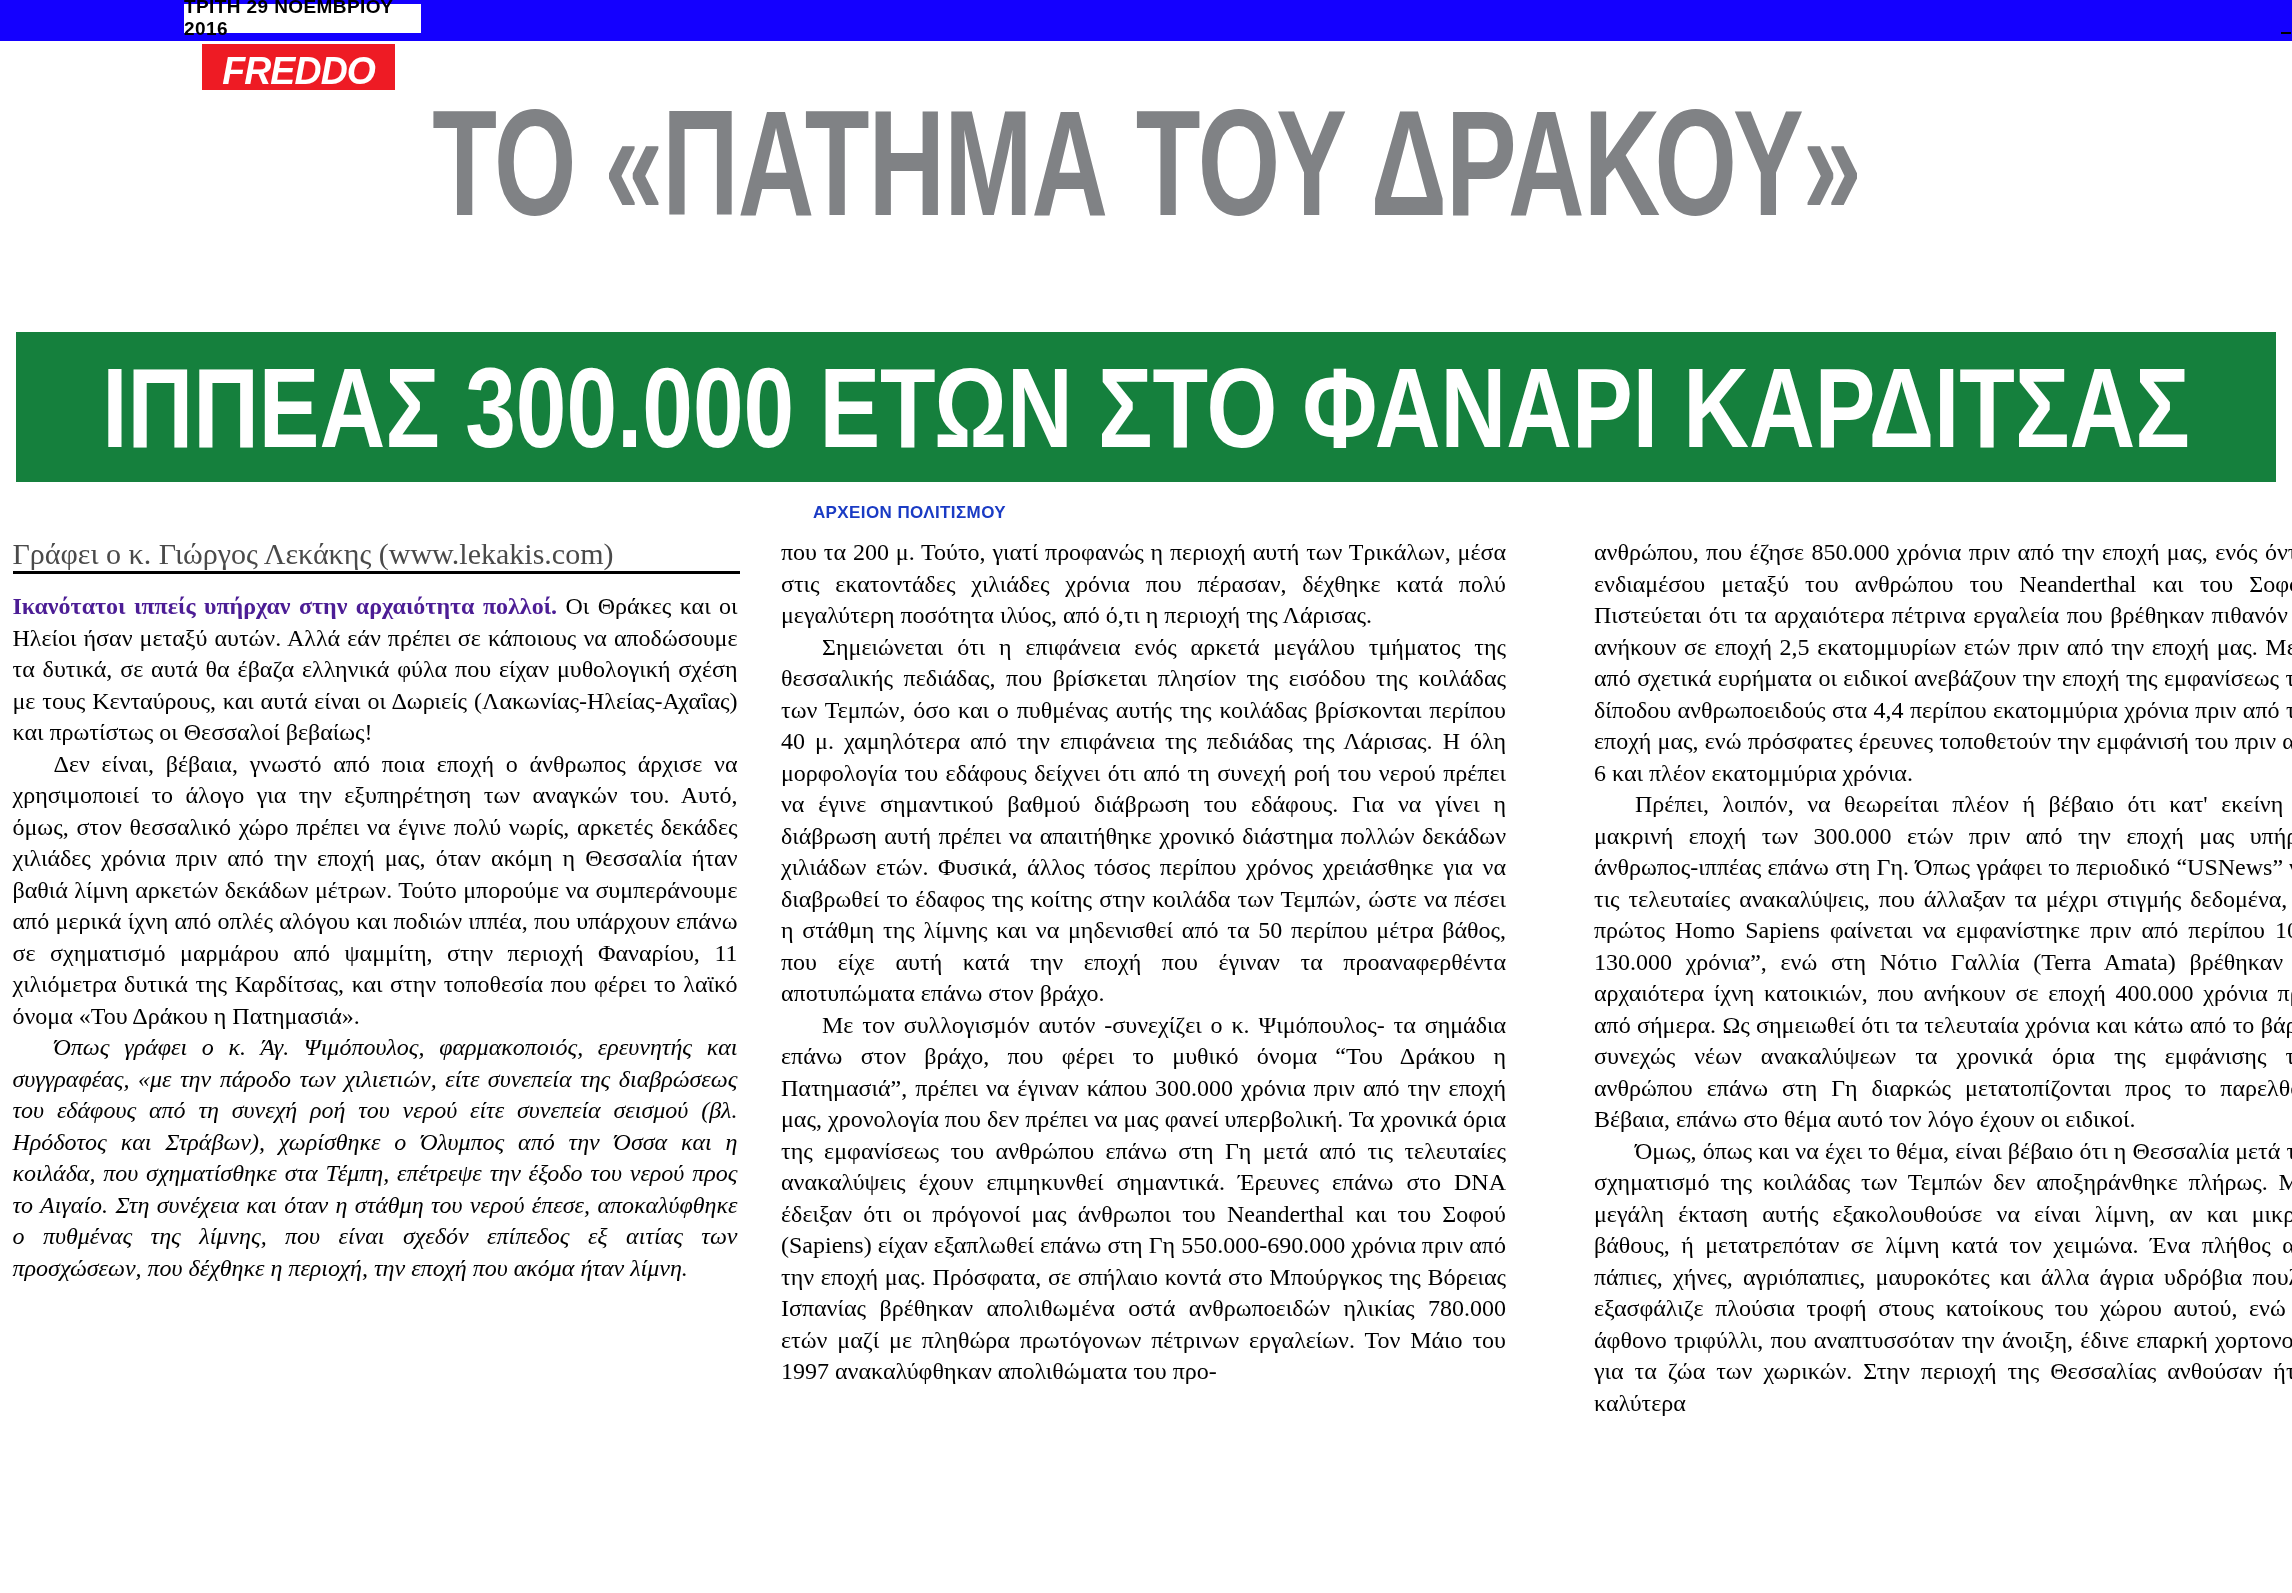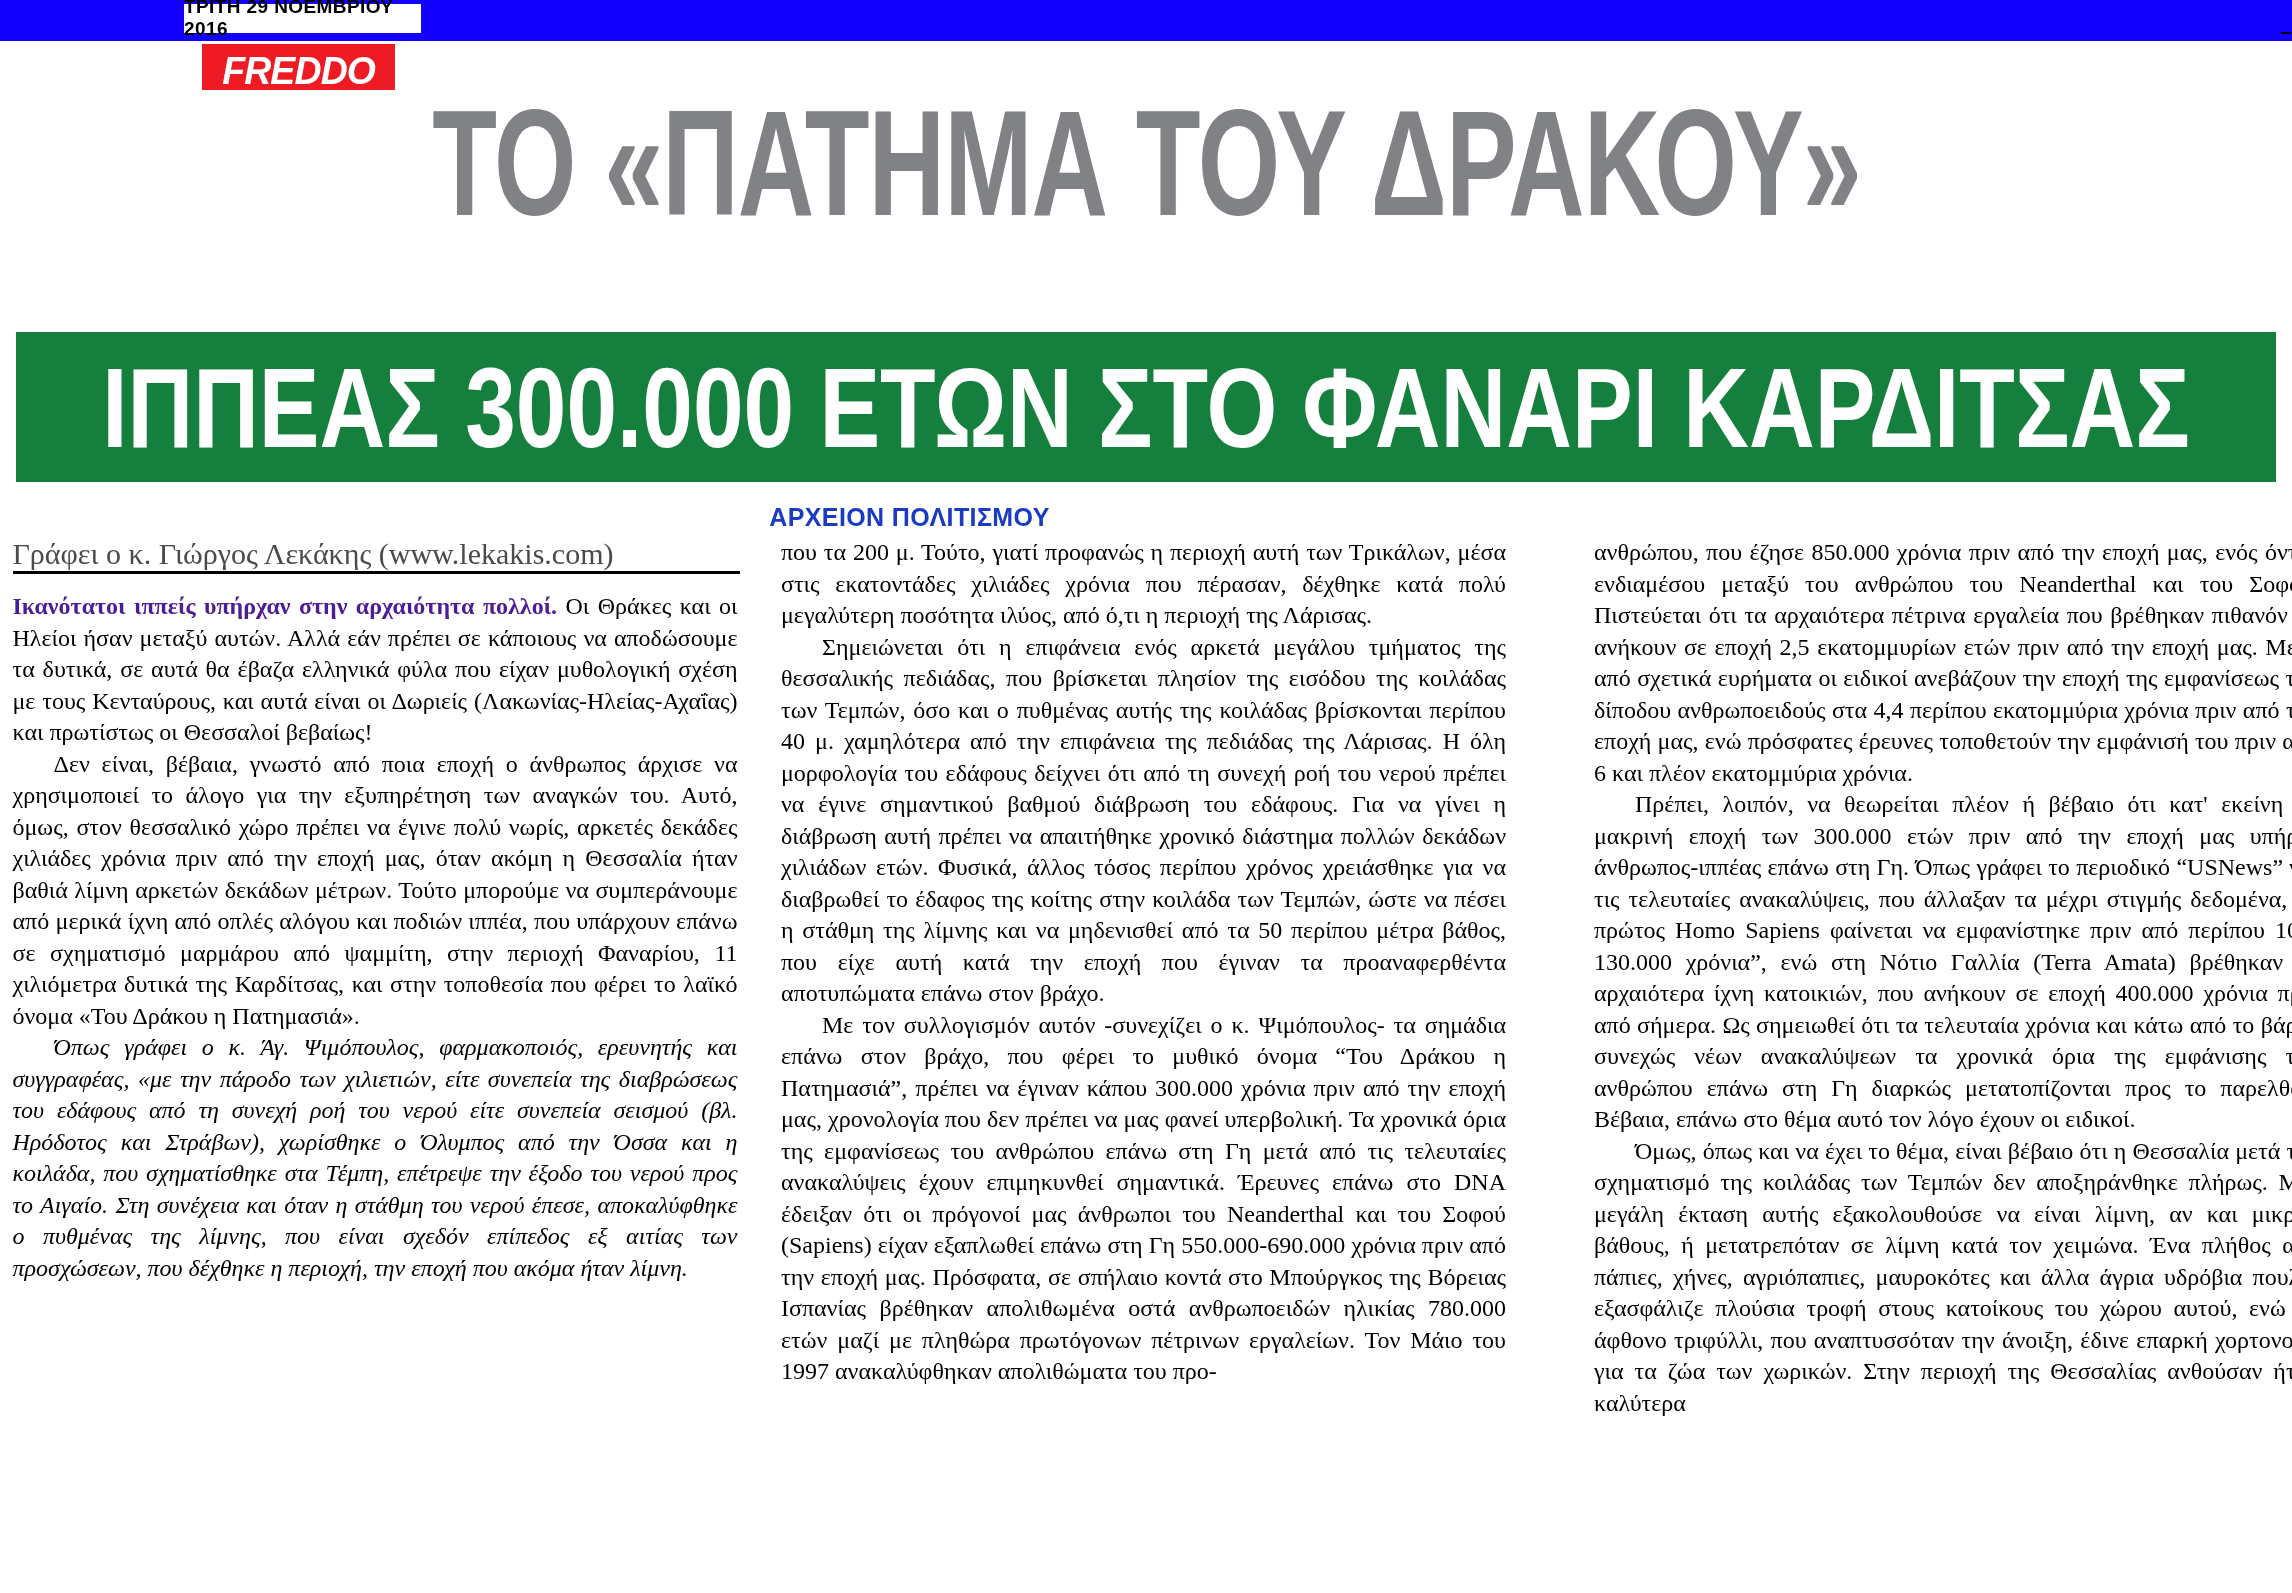--- a/index.html
+++ b/index.html
@@ -102,21 +102,21 @@
 
   
   .source {
     position: absolute;
     left: 466px; top: 503px;
     width: 887px;
     text-align: center;
     color: #1a3bc4;
     font-family: "Liberation Sans", sans-serif;
     font-weight: bold;
-    font-size: 25px;
+    font-size: 17px;
     letter-spacing: 0.4px;
   }
 
   
   .byline {
     position: absolute;
     left: 12.5px; top: 537px;
     width: 716px;
     color: #4a4a4a;
     font-family: "Liberation Serif", serif;

